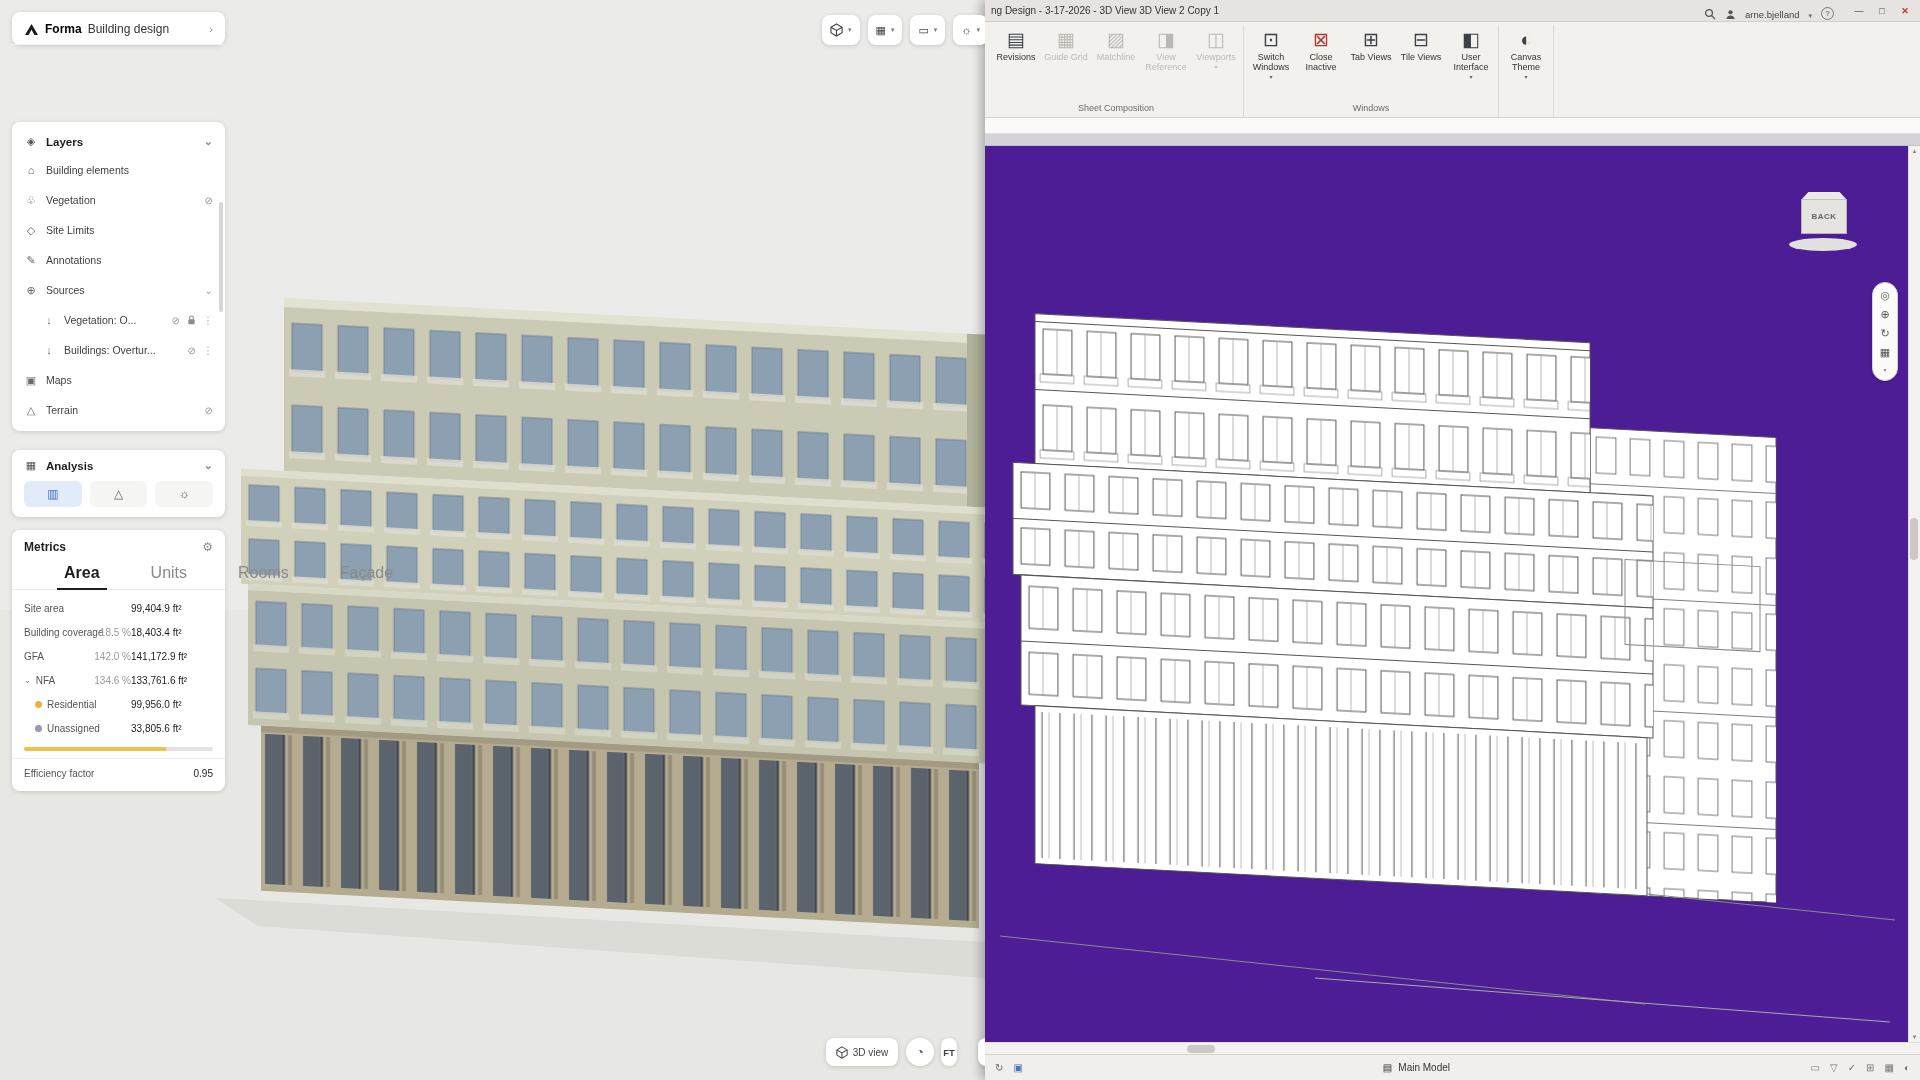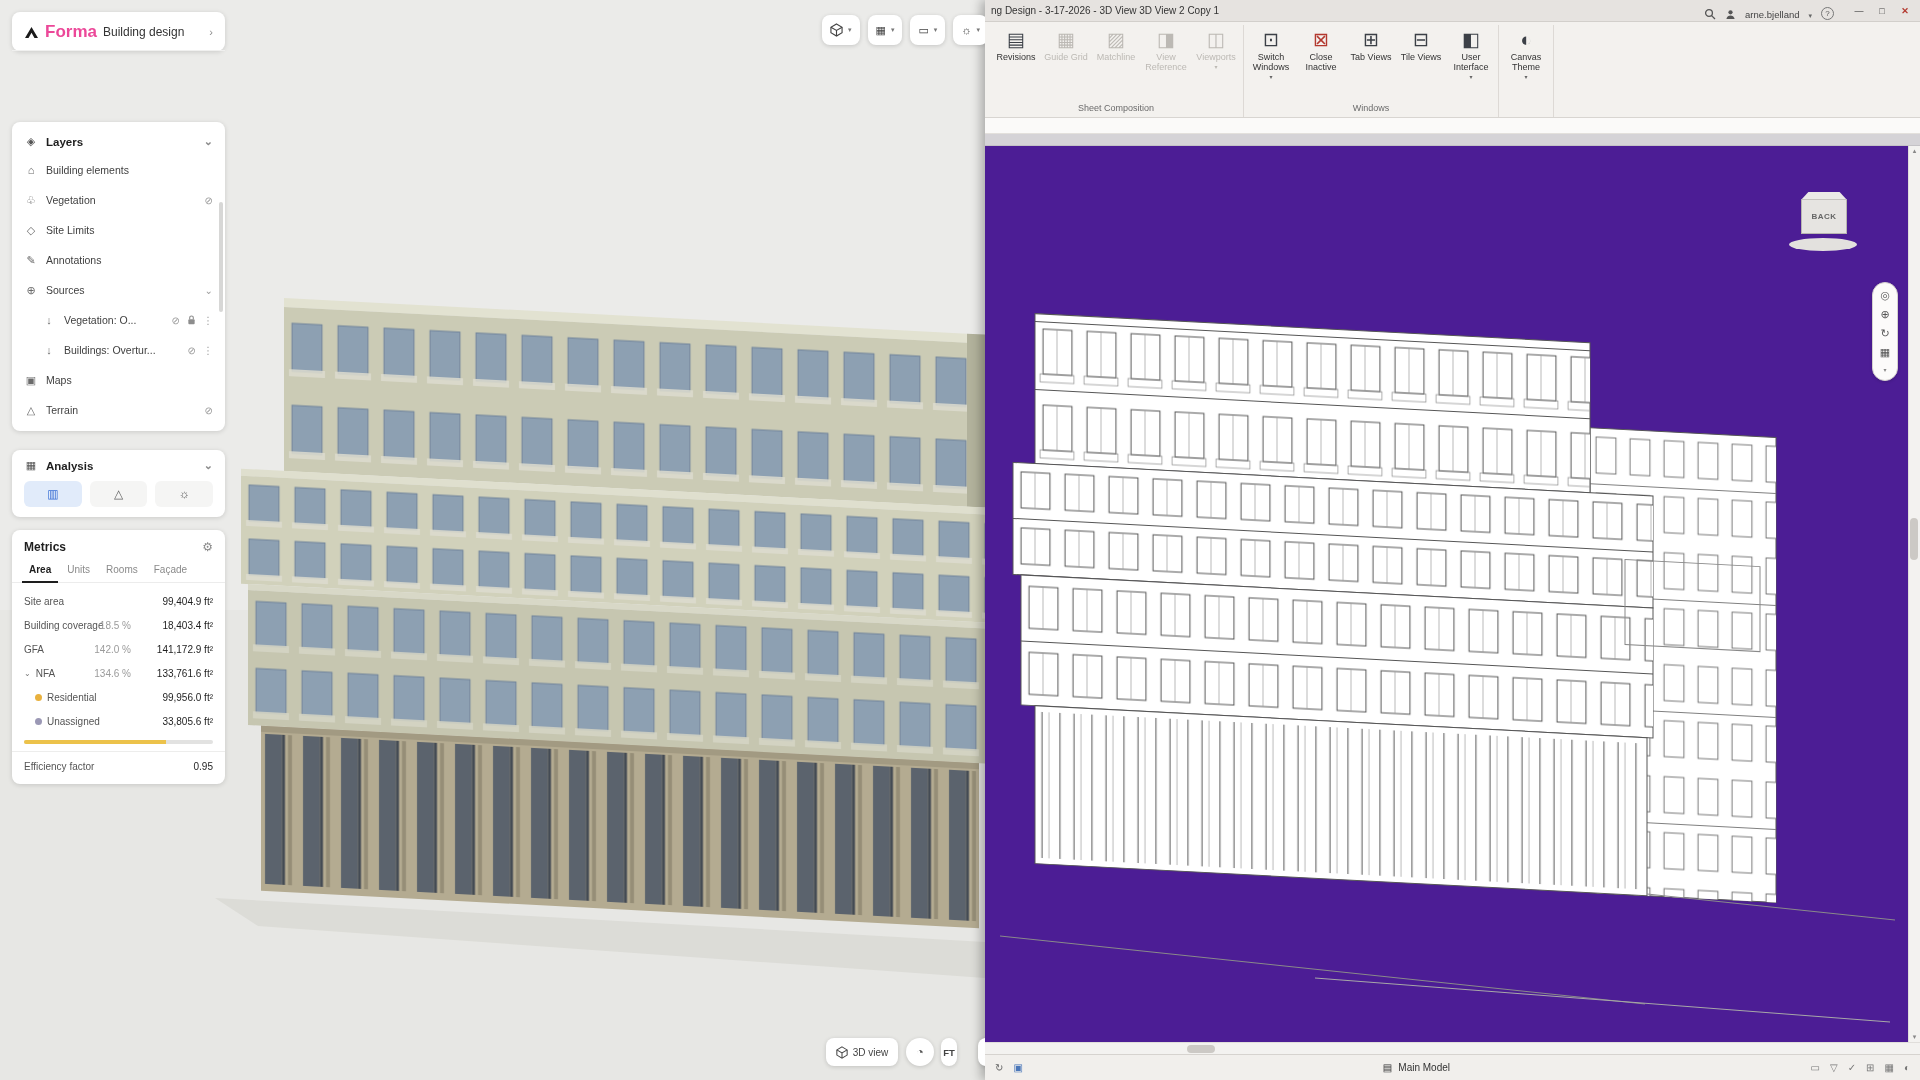--- a/index.html
+++ b/index.html
@@ -5,21 +5,21 @@
   *{margin:0;padding:0;box-sizing:border-box;}
   html,body{width:1920px;height:1080px;overflow:hidden;font-family:"Liberation Sans",sans-serif;background:#ddd;}
   .root{position:relative;width:1920px;height:1080px;}
 
   
   .forma{position:absolute;left:0;top:0;width:985px;height:1080px;background:#ebebe9;overflow:hidden;}
   .forma-svg{position:absolute;inset:0;}
   .f-card{position:absolute;left:12px;width:213px;background:#fff;border-radius:8px;box-shadow:0 1px 5px rgba(0,0,0,.14);z-index:3;}
   .f-head{top:12px;}
   .f-head-top{display:flex;align-items:center;gap:6px;padding:10px 12px 8px;border-bottom:1px solid #f0f0ef;}
-  .f-brand{font-size:17px;font-weight:bold;color:#ec4899;}
+  .f-brand{font-size:12px;font-weight:bold;color:#000000;}
   .f-title{font-size:12px;color:#333;}
   .chev{margin-left:auto;color:#8b8b8b;font-size:11px;}
   .f-proposal{padding:8px 12px 10px;cursor:pointer;}
   .f-proposal-name{font-size:11px;color:#333;}
   .f-proposal-date{font-size:9px;color:#9b9b9b;margin-top:2px;}
 
   .f-layers{top:122px;padding:4px 0 6px;}
   .f-sec-head{display:flex;align-items:center;gap:8px;padding:9px 12px 7px;font-size:11.5px;font-weight:bold;color:#1e1e1e;}
   .sec-ico{width:14px;text-align:center;color:#555;font-size:11px;font-weight:normal;}
   .l-row{display:flex;align-items:center;gap:8px;padding:0 12px;height:30px;font-size:10.5px;color:#3f3f3f;cursor:pointer;}
@@ -30,28 +30,28 @@
 
   .f-analysis{top:450px;padding-bottom:10px;}
   .a-btns{display:flex;gap:8px;padding:2px 12px 0;}
   .a-btn{flex:1;height:26px;border-radius:6px;display:flex;align-items:center;justify-content:center;font-size:12px;color:#666;background:#f5f5f4;cursor:pointer;}
   .a-btn.active{background:#e1ebfa;color:#3b6fd4;}
 
   .f-metrics{top:530px;padding-bottom:4px;}
   .m-head{display:flex;justify-content:space-between;align-items:center;padding:10px 12px 6px;font-size:12px;font-weight:bold;color:#1e1e1e;}
   .m-gear{color:#8a8a8a;font-size:12px;font-weight:normal;cursor:pointer;}
   .m-tabs{display:flex;gap:2px;padding:0 10px;border-bottom:1px solid #ececec;}
-  .m-tab{font-size:10px;color:#8a8a8a;padding:4px 7px 6px;cursor:pointer;}
+  .m-tab{font-size:16px;color:#8a8a8a;padding:4px 7px 6px;cursor:pointer;margin-left:35px;}
   .m-tab.active{color:#1e1e1e;font-weight:bold;border-bottom:2px solid #1e1e1e;margin-bottom:-1px;}
   .m-rows{padding:6px 12px 0;}
   .m-row{display:flex;align-items:center;height:24px;font-size:10px;color:#555;}
   .m-label{flex:1;display:flex;align-items:center;gap:5px;min-width:0;white-space:nowrap;}
   .m-chev{font-size:8px;color:#777;}
   .m-pct{width:46px;text-align:right;color:#9b9b9b;}
-  .m-val{width:82px;text-align:right;color:#1e1e1e;}
+  .m-val{width:82px;text-align:left;color:#1e1e1e;}
   .m-sub{padding-left:11px;}
   .dot{width:7px;height:7px;border-radius:50%;display:inline-block;flex:none;}
   .dot-res{background:#e9b13e;}
   .dot-un{background:#9b98b5;}
   .m-progress{margin:7px 12px 2px;height:4px;background:#e2e2e1;border-radius:2px;overflow:hidden;}
   .m-progress-fill{width:75%;height:100%;background:#ecc24a;}
   .m-divider{border-top:1px solid #ededec;margin-top:7px;}
   .m-eff{display:flex;justify-content:space-between;align-items:center;padding:9px 12px 8px;font-size:10px;color:#555;}
   .m-eff-val{color:#1e1e1e;}
 

